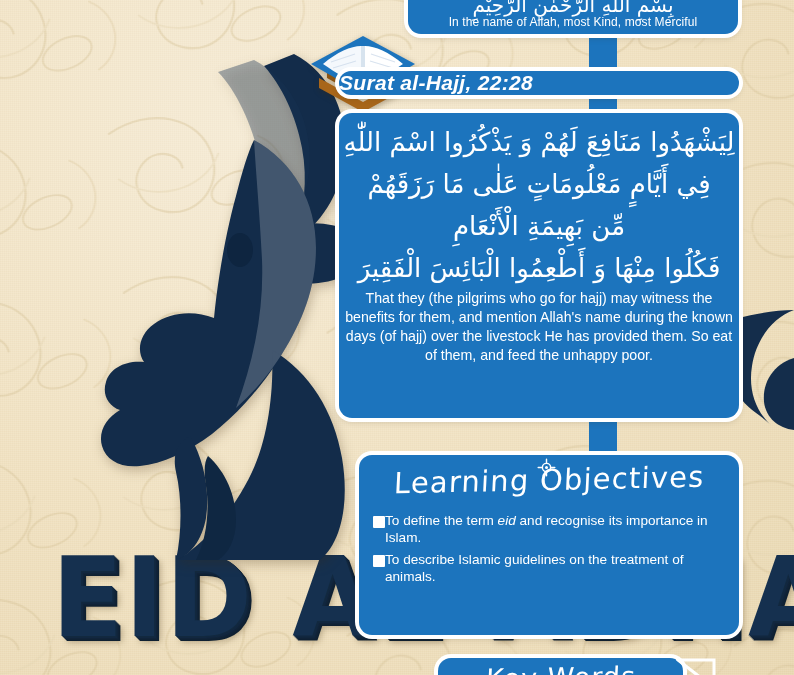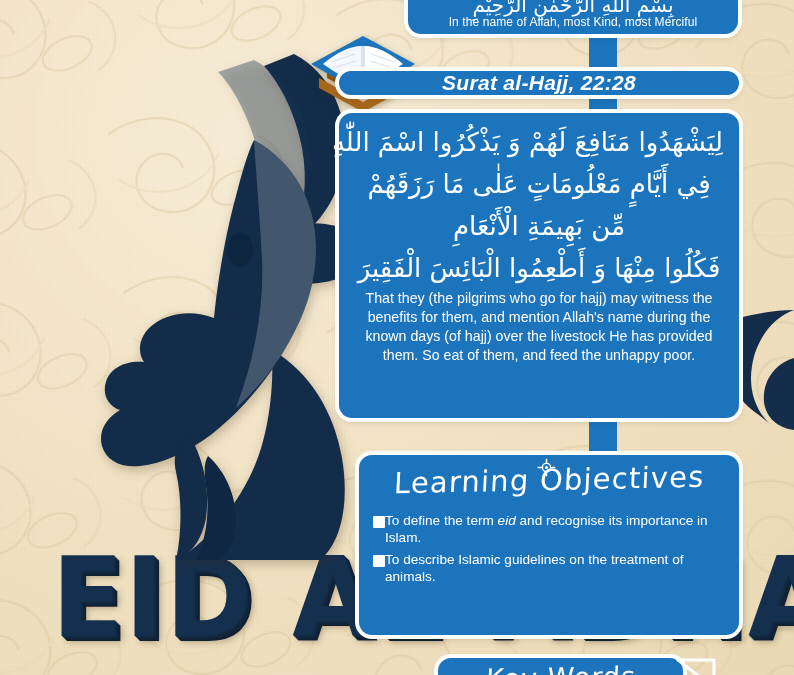--- a/index.html
+++ b/index.html
@@ -76,32 +76,32 @@
   #bismillah-arabic{
     font-size:20px;line-height:1;color:#ffffff;
     font-family:"DejaVu Sans","Liberation Sans",sans-serif;
     direction:rtl;
   }
   #bismillah-en{font-size:12px;letter-spacing:.1px;white-space:nowrap;}
 
   
   #surat-header{
     left:339px;top:71px;width:400px;height:24px;
-    display:flex;align-items:center;justify-content:center;
+    display:flex;align-items:center;justify-content:flex-start;
   }
   #surat-header .t{
     font-size:21px;font-weight:bold;font-style:italic;letter-spacing:.3px;
   }
 
   
   #ayah-card{
     left:339px;top:113px;width:400px;height:305px;
     display:flex;flex-direction:column;
     align-items:center;justify-content:flex-start;
-    padding:8px 16px 12px;box-sizing:border-box;
+    padding:8px 4px 12px;box-sizing:border-box;
   }
   .ayah-line{
     direction:rtl;unicode-bidi:bidi-override;
     font-family:"DejaVu Sans","Liberation Sans",sans-serif;
     font-size:26px;line-height:1.62;color:#ffffff;width:100%;
     text-align:center;white-space:nowrap;
   }
   #ayah-trans{
     font-size:14.2px;line-height:1.33;text-align:center;
     width:100%;

